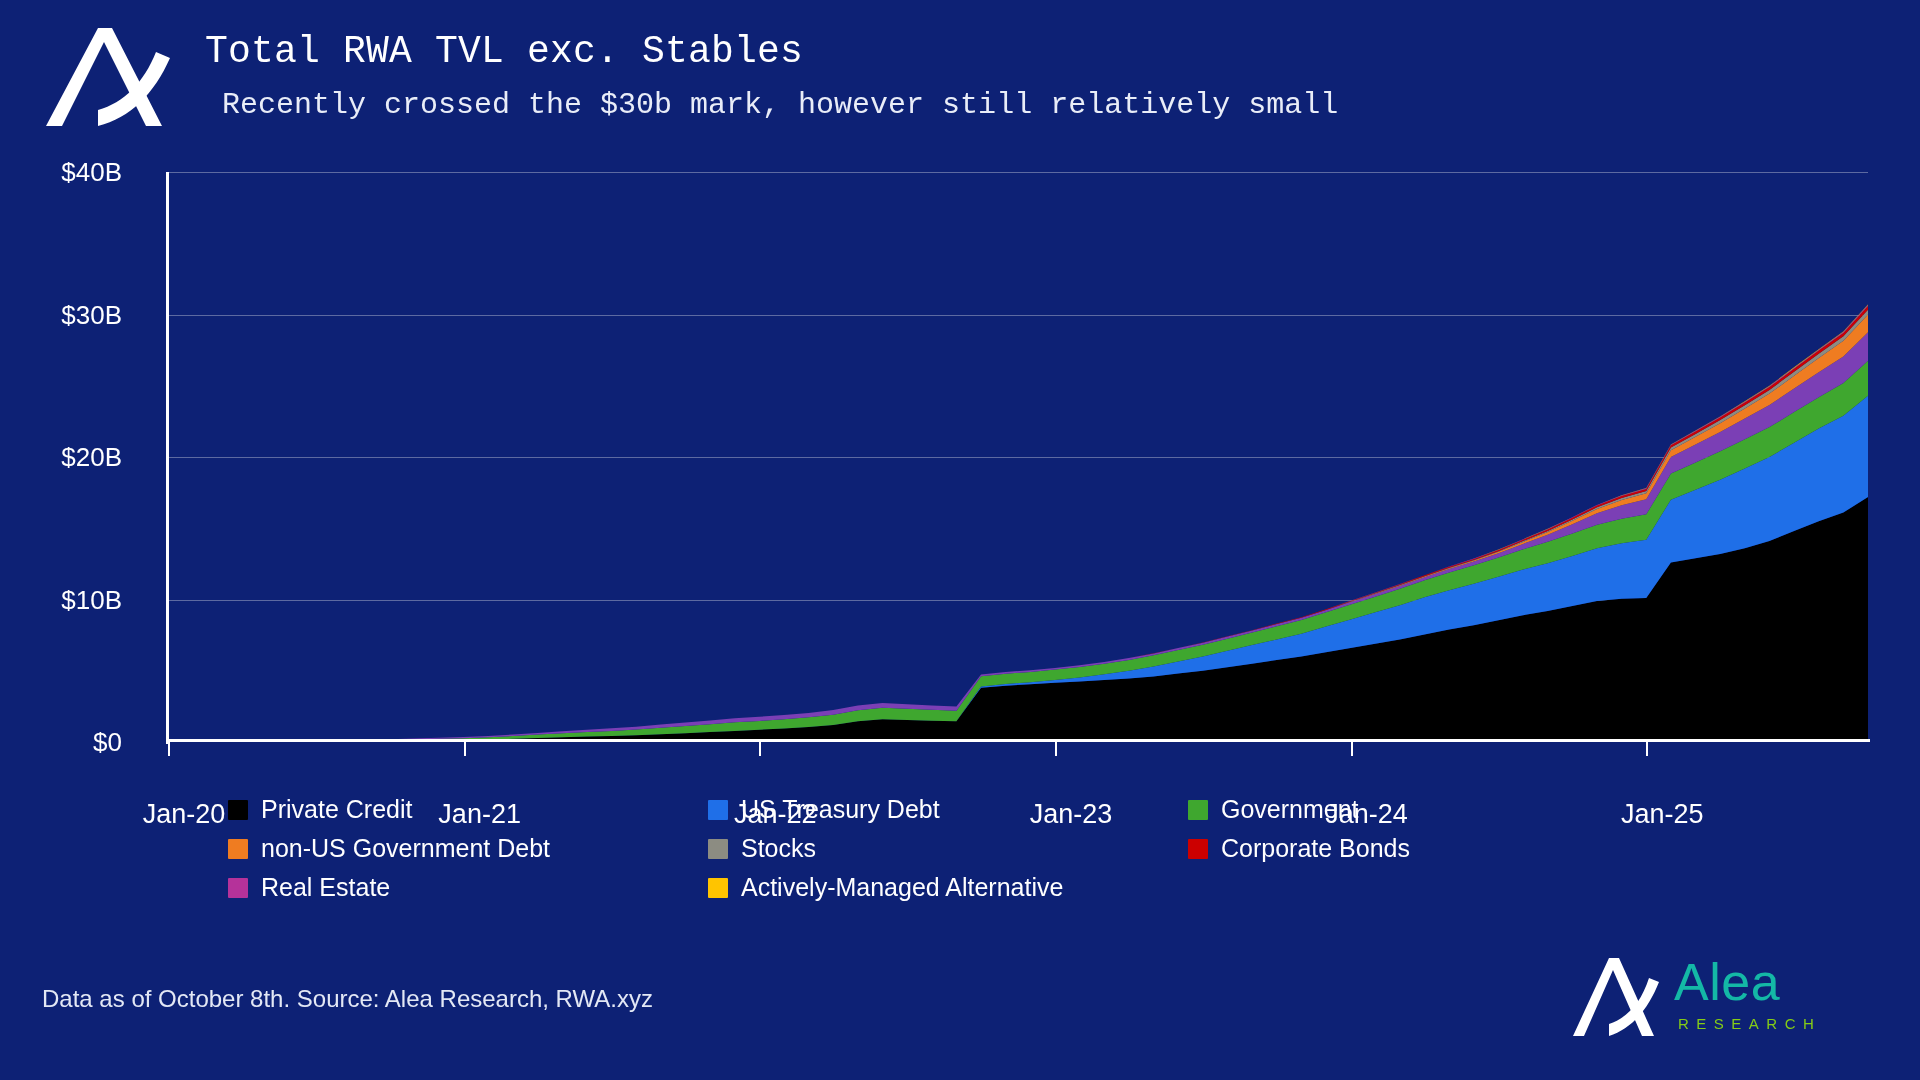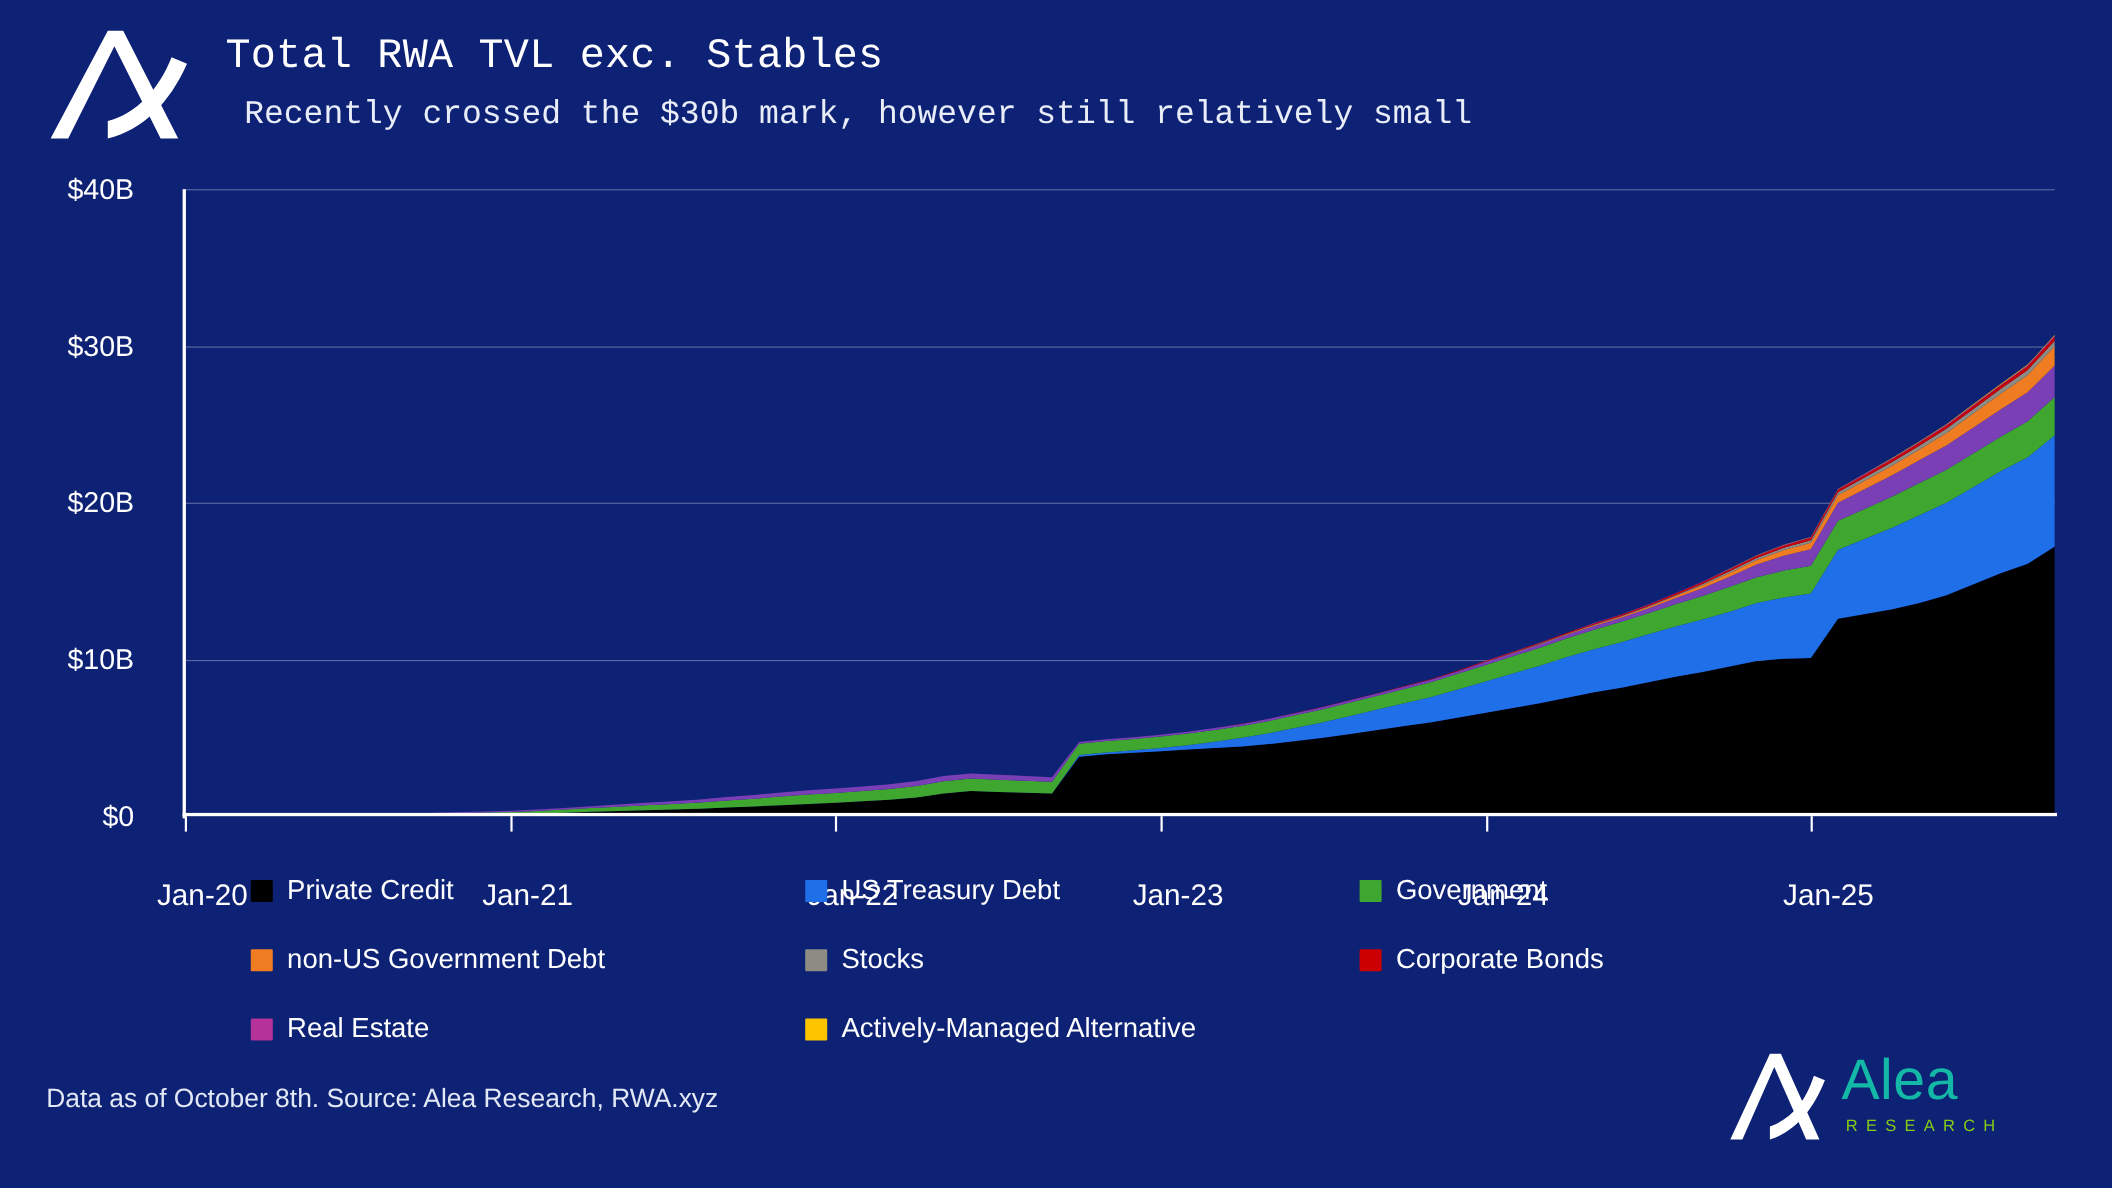--- a/index.html
+++ b/index.html
@@ -43,21 +43,21 @@
   .xlabel {
     position:absolute; transform:translateX(-50%);
     font-size:27px; color:#ffffff; white-space:nowrap;
   }
 
   
   .legend {
     position:absolute; left:228px; top:790px;
     width:1480px; height:120px;
     display:grid; grid-template-columns:repeat(3, 480px); grid-auto-rows:39px;
-    column-gap:0; row-gap:0; align-items:center;gap:24px;
+    column-gap:0; row-gap:0; align-items:center;
   }
   .legend-item { display:flex; align-items:center; height:39px; }
   .swatch { width:20px; height:20px; flex:0 0 20px; margin-right:13px; border-radius:1px; }
   .legend-label { font-size:25px; color:#ffffff; white-space:nowrap; }
 
   
   .footnote {
     position:absolute; left:42px; top:985px;
     font-size:24px; color:#e3e8f5; white-space:nowrap;
   }

